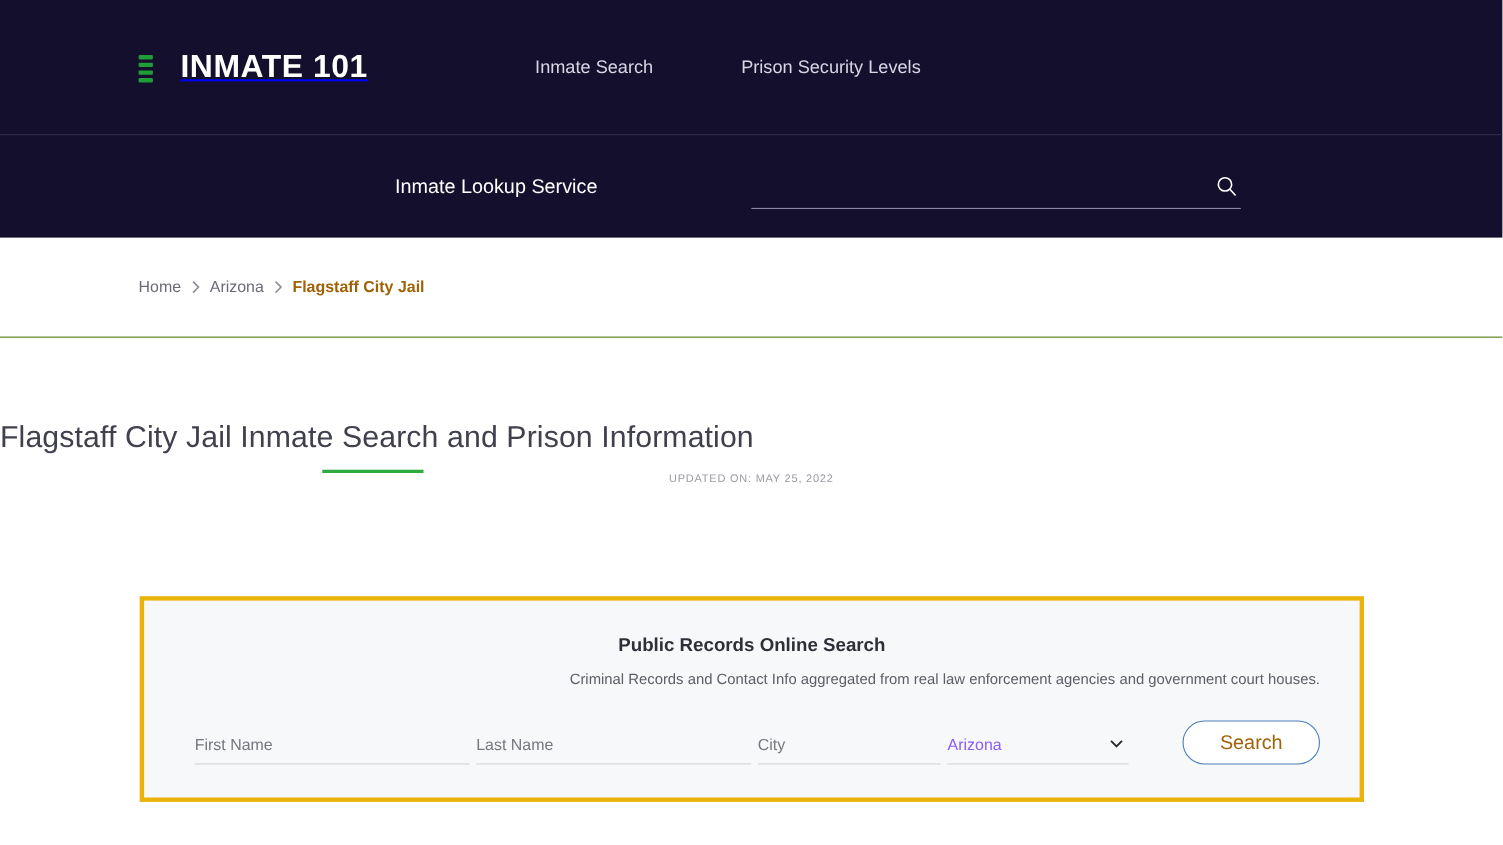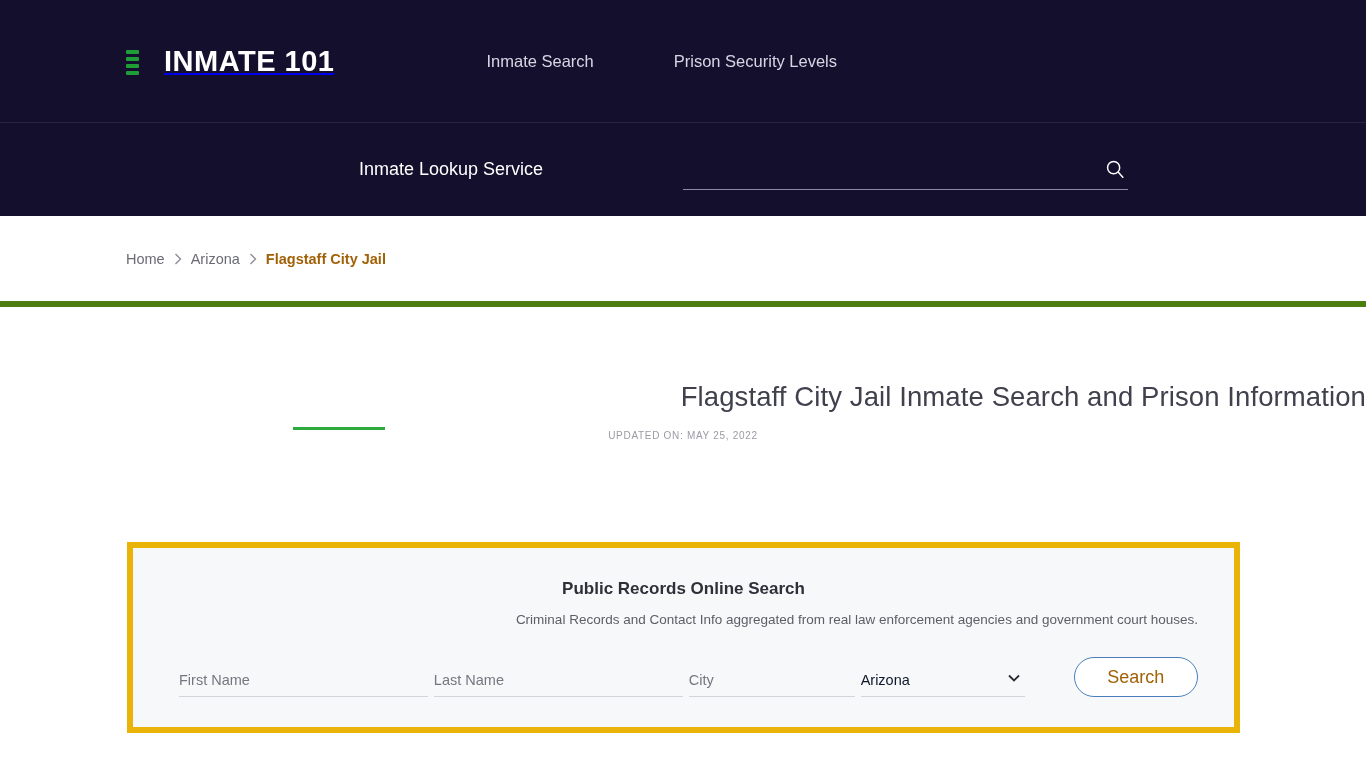--- a/index.html
+++ b/index.html
@@ -109,21 +109,21 @@
     cursor: pointer;
     padding: 0 2px 0 8px;
     display: flex;
     align-items: center;
   }
 
   
   .breadcrumb-band {
     height: 91px;
     background: #ffffff;
-    border-bottom: 6px solid #4d7c0f;
+    border-bottom: 1px solid #4d7c0f;
     display: flex;
     align-items: center;
   }
   .breadcrumb {
     margin-left: 126px;
     display: flex;
     align-items: center;
     font-size: 14.5px;
     gap: 0;
   }
@@ -141,21 +141,21 @@
     color: #a16207;
     font-weight: bold;
   }
 
   
   .main {
     padding-top: 0;
     background: #ffffff;
   }
   .page-title {
-    text-align: right;
+    text-align: left;
     font-size: 27.5px;
     color: #41414e;
     font-weight: normal;
     margin-top: 74px;
     letter-spacing: 0.1px;
     position: relative;
   }
   .title-underline {
     width: 92px;
     height: 3px;
@@ -166,21 +166,21 @@
     text-align: center;
     font-size: 10px;
     color: #9a9aa4;
     letter-spacing: 0.7px;
   }
 
   
   .panel {
     margin: 101px 126px 0 127px;
     background: #f7f8fa;
-    border: 6px solid #eab308;
+    border: 4px solid #eab308;
     padding: 31px 36px 30px 36px;
   }
   .panel-title {
     text-align: center;
     font-size: 17px;
     font-weight: bold;
     color: #2f2f3a;
   }
   .panel-sub {
     text-align: right;
@@ -199,21 +199,21 @@
     height: 34px;
     display: flex;
     align-items: center;
   }
   .field input, .field select {
     width: 100%;
     border: none;
     background: transparent;
     outline: none;
     font-size: 14.5px;
-    color: #0f172a;
+    color: #8b5cf6;
     font-family: "Liberation Sans", sans-serif;
     height: 30px;
   }
   .field input::placeholder { color: #76767f; }
   .f-first { width: 252px; margin-left: 10px; }
   .f-last  { width: 252px; margin-left: 6px; }
   .f-city  { width: 168px; margin-left: 6px; }
   .f-state { width: 166px; margin-left: 6px; position: relative; }
   .f-state select {
     appearance: none;

